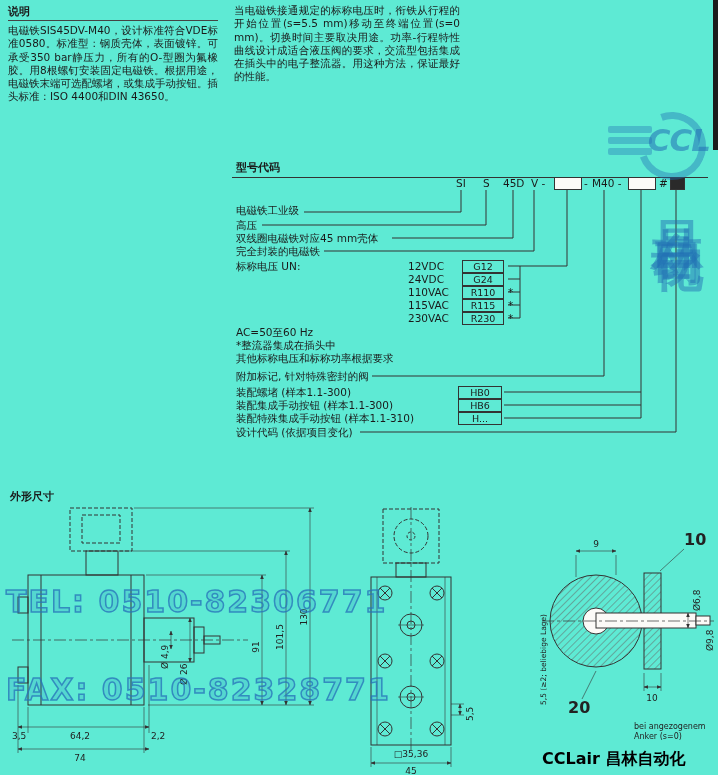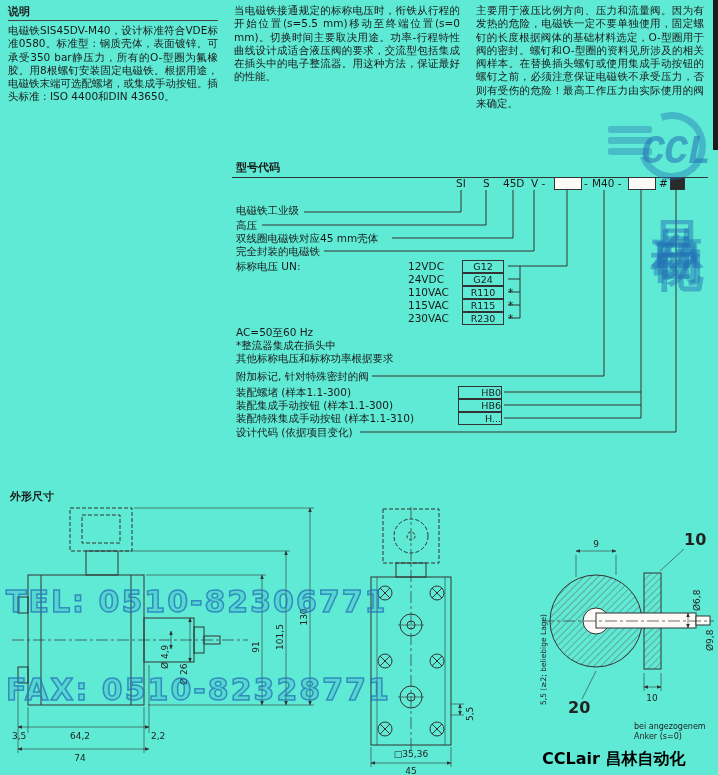--- a/index.html
+++ b/index.html
@@ -20,37 +20,37 @@
   .mc-code{position:absolute;top:17px;left:0;width:100%;height:14px;font-size:10.5px;text-align:center;}
   .mc-code span{position:absolute;top:0;white-space:nowrap;}
   .mc-code .box{display:block;height:11px;border:1px solid #333;background:#fbfaf7;}
   .mc-code .box.filled{background:#2a2a2a;}
   .mrow{position:absolute;font-size:10.5px;white-space:nowrap;}
   .vrow{position:absolute;left:176px;height:13px;font-size:10.5px;}
   .vrow .vlabel{position:absolute;left:0;top:0;}
   .vrow .vbox{position:absolute;left:54px;top:0;width:40px;height:11px;border:1px solid #333;text-align:center;font-size:9.5px;line-height:11px;}
   .vrow .vstar{position:absolute;left:100px;top:0;}
   .orow{position:absolute;left:4px;width:470px;height:13px;font-size:10.5px;white-space:nowrap;}
-  .orow .obox{position:absolute;left:222px;top:0;width:42px;height:11px;border:1px solid #333;text-align:right;font-size:9.5px;line-height:11px;}
+  .orow .obox{position:absolute;left:222px;top:0;width:42px;height:11px;border:1px solid #333;text-align:center;font-size:9.5px;line-height:11px;}
 
   
   .dims-title{position:absolute;left:10px;top:489px;font-size:11px;font-weight:bold;}
   .drawings{position:absolute;left:0;top:505px;width:718px;height:270px;}
   .dwg{position:absolute;}
   .dwg-left{left:8px;top:0;width:330px;height:258px;}
   .dwg-mid{left:336px;top:0;width:150px;height:270px;}
   .dwg-right{left:538px;top:4px;width:178px;height:240px;}
 
   
   .watermark{position:absolute;inset:0;pointer-events:none;z-index:5;}
   .wm-logo{position:absolute;right:0;top:110px;width:92px;height:380px;}
   .wm-swirl{position:absolute;right:12px;top:2px;width:54px;height:54px;border:7px solid rgba(34,110,180,.40);border-left-color:transparent;border-radius:50%;transform:rotate(25deg);}
   .wm-bars{position:absolute;right:66px;top:12px;}
   .wm-bars i{display:block;width:44px;height:7px;margin:4px 0;background:rgba(34,110,180,.36);border-radius:2px;}
-  .wm-cc{position:absolute;right:8px;top:20px;font-size:40px;font-weight:bold;font-style:italic;letter-spacing:-1px;color:rgba(34,110,180,.55);font-family:Liberation Mono, monospace;}
+  .wm-cc{position:absolute;right:8px;top:12px;font-size:31px;font-weight:bold;font-style:italic;letter-spacing:-1px;color:rgba(34,110,180,.55);}
   .wm-cn{position:absolute;right:14px;top:70px;writing-mode:vertical-rl;font-size:52px;font-weight:bold;line-height:1;letter-spacing:5px;color:rgba(34,110,180,.48);}
   .wm-tel,.wm-fax{position:absolute;left:6px;font-size:30px;font-weight:bold;letter-spacing:2px;color:rgba(40,116,186,.16);-webkit-text-stroke:1.5px rgba(40,116,186,.78);white-space:nowrap;}
   .wm-tel{top:584px;} .wm-fax{top:672px;}
 
   .brand{position:absolute;left:542px;top:749px;font-size:16px;font-weight:bold;color:#000;z-index:6;}
   .scan-edge{position:absolute;right:0;top:0;width:5px;height:150px;background:#1c1c1c;z-index:7;}
 </style>
 </head>
 <body>
 
@@ -58,21 +58,20 @@
 
   <div class="cols">
     <div class="col c1">
       <h3>说明</h3>
       <p>电磁铁SIS45DV-M40，设计标准符合VDE标准0580。标准型：钢质壳体，表面镀锌。可承受350 bar静压力，所有的O-型圈为氟橡胶。用8根螺钉安装固定电磁铁。根据用途，电磁铁末端可选配螺堵，或集成手动按钮。插头标准：ISO 4400和DIN 43650。</p>
     </div>
     <div class="col c2">
       <p>当电磁铁接通规定的标称电压时，衔铁从行程的开始位置(s=5.5 mm)移动至终端位置(s=0 mm)。切换时间主要取决用途。功率-行程特性曲线设计成适合液压阀的要求，交流型包括集成在插头中的电子整流器。用这种方法，保证最好的性能。</p>
     </div>
     <div class="col c3">
-      <p>主要用于液压比例方向、压力和流量阀。因为有发热的危险，电磁铁一定不要单独使用，固定螺钉的长度根据阀体的基础材料选定，O-型圈用于阀的密封。螺钉和O-型圈的资料见所涉及的相关阀样本。在替换插头螺钉或使用集成手动按钮的螺钉之前，必须注意保证电磁铁不承受压力，否则有受伤的危险！最高工作压力由实际使用的阀来确定。</p>
     </div>
   </div>
 
   <div class="model">
     <div class="mc-title">型号代码</div>
 
     <svg class="mc-svg" viewBox="0 0 476 294">
       <g stroke="#333" stroke-width="1" fill="none">
         <line x1="229" y1="30" x2="229" y2="52"></line>
           <line x1="72" y1="52" x2="229" y2="52"></line>

